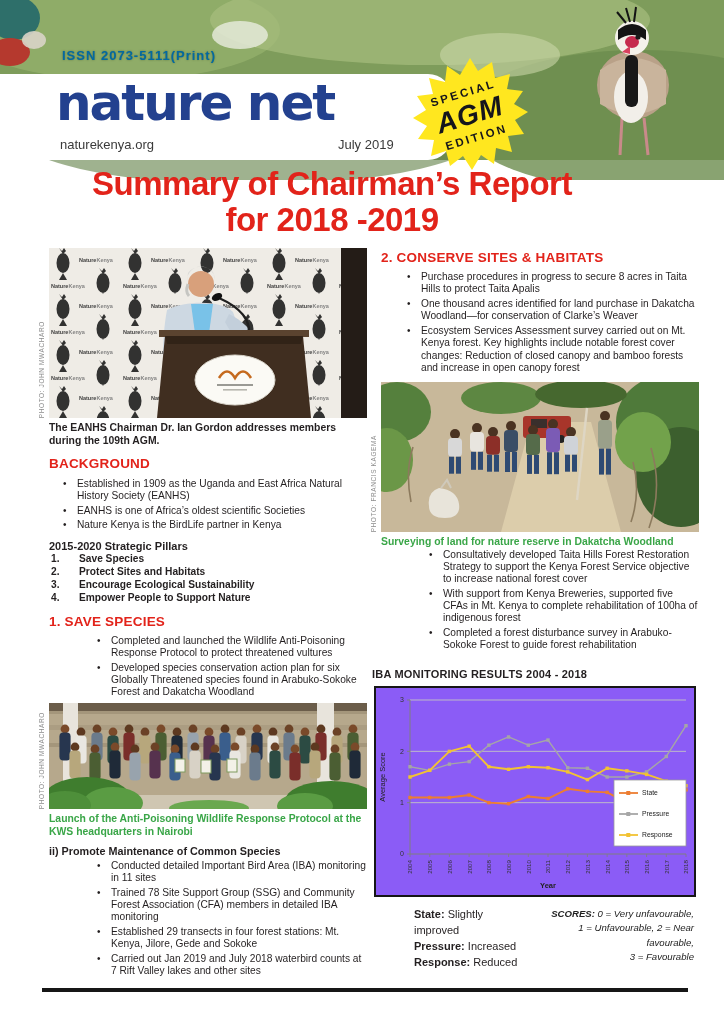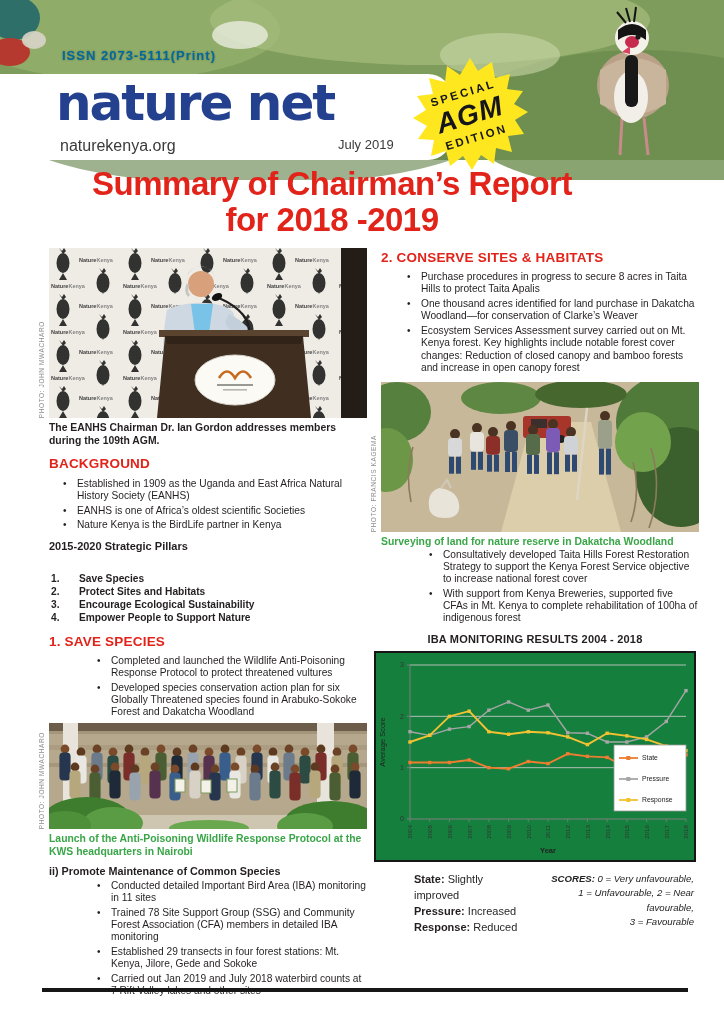--- a/index.html
+++ b/index.html
@@ -6,21 +6,21 @@
   .page{width:724px;height:1024px;position:relative;background:#fff;margin:0 auto;
         font-family:"Liberation Sans",sans-serif;color:#231f20;overflow:hidden;}
 
   
   .header{position:absolute;top:0;left:0;width:724px;height:180px;}
   .header svg{position:absolute;top:0;left:0;}
   .issn{position:absolute;top:48px;left:62px;color:#0369a1;font-weight:bold;
         font-size:13px;letter-spacing:1px;text-shadow:0 0 2px rgba(60,80,40,.6);}
   .logo{position:absolute;top:78px;left:56px;font-family:"DejaVu Sans",sans-serif;
         font-weight:800;font-size:50px;line-height:1;color:#23418f;letter-spacing:-2px;}
-  .site{position:absolute;top:137px;left:60px;font-size:16px;color:#3a3a3a;}
+  .site{position:absolute;top:137px;left:60px;font-size:13px;color:#3a3a3a;}
   .date{position:absolute;top:137px;left:338px;font-size:13px;color:#3a3a3a;}
 
   
   .headline{position:absolute;top:166px;left:0;width:664px;text-align:center;
             color:#e2231a;font-weight:800;font-size:33px;line-height:1.1;letter-spacing:-.5px;}
 
   
   .col{position:absolute;top:248px;width:326px;font-size:10.2px;line-height:1.2;}
   .col-left{left:40px;}
   .col-right{left:372px;}
@@ -28,34 +28,34 @@
   .photo{position:relative;margin-left:9px;}
   .photo svg{display:block;}
   .credit{position:absolute;left:-11px;bottom:0;writing-mode:vertical-rl;
           transform:rotate(180deg);font-size:6.5px;color:#8d8d8d;letter-spacing:.6px;white-space:nowrap;}
 
   .caption{font-weight:bold;font-size:10.4px;line-height:1.22;margin:4px 0 0 9px;}
   .caption.green{color:#3aa648;}
 
   .red-head{color:#e2231a;font-weight:800;font-size:13.5px;letter-spacing:.2px;margin:9px 0 5px 9px;}
   .sub-head{font-weight:bold;font-size:10.8px;margin:6px 0 2px 9px;}
-  .pillars-head{font-weight:bold;font-size:11px;margin:8px 0 20px 9px;}
+  .pillars-head{font-weight:bold;font-size:11px;margin:8px 0 0 9px;}
 
   ul{margin:0;padding:0;list-style:none;}
   ul.bul li{position:relative;padding-left:19px;margin-bottom:2.5px;}
   ul.bul li::before{content:"\2022";position:absolute;left:5px;top:0;font-size:10px;}
   ul.bul.lvl1{margin-left:18px;}
   ul.bul.lvl2{margin-left:52px;}
   ol.pillars{margin:0 0 0 9px;padding:0;list-style:none;counter-reset:p;}
   ol.pillars li{counter-increment:p;position:relative;padding-left:30px;font-weight:bold;margin-bottom:1px;}
   ol.pillars li::before{content:counter(p) ".";position:absolute;left:2px;font-weight:bold;}
 
   
-  .chart-title{text-align:center;font-weight:800;font-size:11px;margin:8px 0 5px 0;letter-spacing:.2px;}
-  .chart-box{width:318px;border:2px solid #161616;background:#15803d;margin-left:2px;}
+  .chart-title{text-align:left;font-weight:800;font-size:11px;margin:16px 0 5px 0;letter-spacing:.2px;}
+  .chart-box{width:318px;border:2px solid #161616;background:#8b5cf6;margin-left:2px;}
   .notes{display:flex;justify-content:space-between;margin:10px 4px 0 42px;}
   .notes-left div{font-size:11px;line-height:1.45;}
   .notes-left b{font-weight:800;}
   .notes-right{text-align:right;font-style:italic;font-size:9.6px;line-height:1.5;color:#222;}
   .notes-right b{font-weight:800;}
 
   .bottom-rule{position:absolute;left:42px;top:988px;width:646px;height:4px;background:#161616;}
 </style>
 </head>
 <body>
@@ -364,20 +364,21 @@
         <path d="M58,106 q-12,4 -10,18 q0,12 16,12 q16,0 14,-14 q-2,-14 -20,-16 z" fill="#e8e4da"></path>
         <path d="M60,106 l6,-8 4,8" stroke="#cfc9bb" stroke-width="2" fill="none"></path>
       </svg>
       <div class="credit">PHOTO:  FRANCIS KAGEMA</div>
     </div>
     <div class="caption green">Surveying of land for nature reserve in Dakatcha Woodland</div>
 
     <ul class="bul lvl2">
       <li>Consultatively developed Taita Hills Forest Restoration Strategy to support the Kenya Forest Service objective to increase national forest cover</li>
       <li>With support from Kenya Breweries, supported five CFAs in Mt. Kenya to complete rehabilitation of 100ha of indigenous forest</li>
+      <li>Completed a forest disturbance survey in Arabuko-Sokoke Forest to guide forest rehabilitation</li>
     </ul>
 
     <div class="chart-title">IBA MONITORING RESULTS 2004 - 2018</div>
     <div class="chart-box">
       <svg id="chart-svg" width="318" height="204" viewBox="0 0 318 204">
           <line x1="34" y1="114.66666666666666" x2="310" y2="114.66666666666666" stroke="#c4c4c4" stroke-width="0.9"></line>
           <line x1="34" y1="63.33333333333333" x2="310" y2="63.33333333333333" stroke="#c4c4c4" stroke-width="0.9"></line>
           <line x1="34" y1="12" x2="310" y2="12" stroke="#c4c4c4" stroke-width="0.9"></line>
           <line x1="34" y1="12" x2="34" y2="166" stroke="#7f7f7f" stroke-width="1"></line>
           <line x1="34" y1="166" x2="310" y2="166" stroke="#7f7f7f" stroke-width="1"></line>

